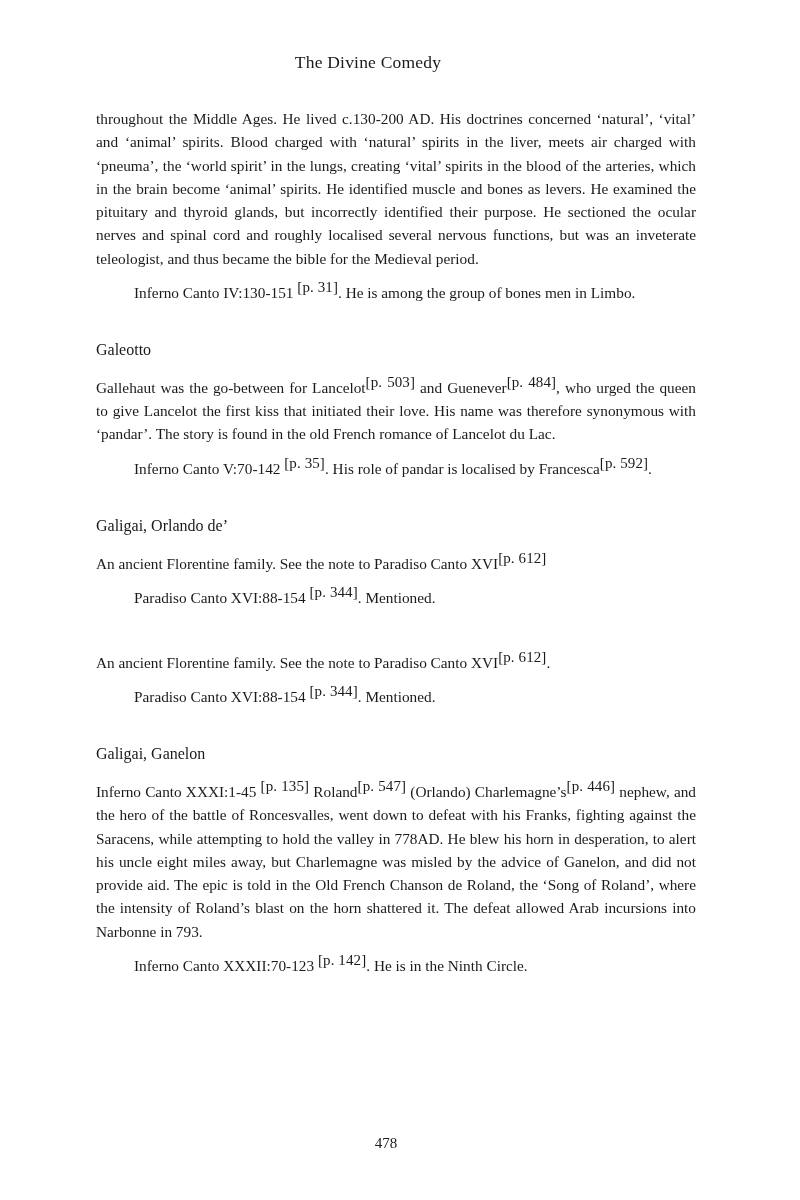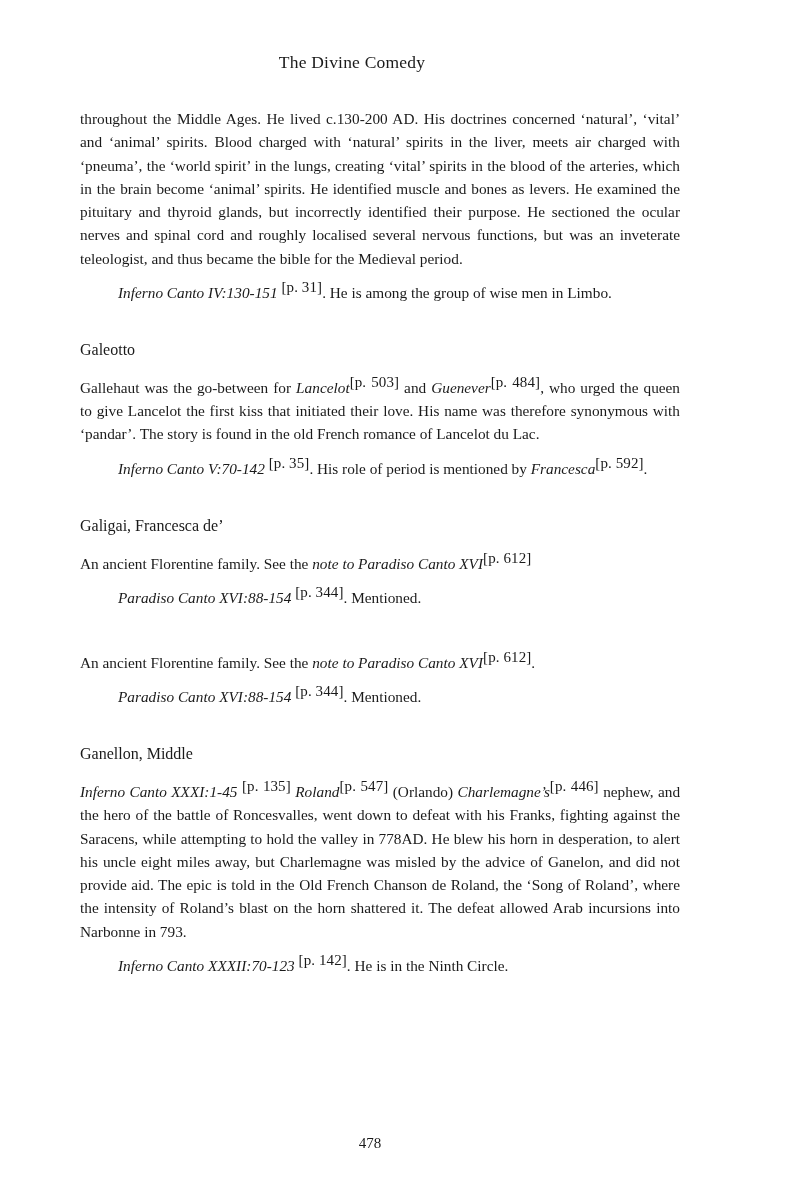--- a/index.html
+++ b/index.html
@@ -12,20 +12,21 @@
     background: #ffffff;
     font-family: "Liberation Serif", serif;
     color: #1a1a1a;
   }
   .page {
     position: relative;
     width: 704px;
     height: 1200px;
     box-sizing: border-box;
     padding: 52px 80px 0 80px;
+    margin-left: 16px;
   }
   .running-head {
     text-align: center;
     font-size: 17.5px;
     letter-spacing: 0.2px;
     margin-bottom: 34px;
   }
   .body-col {
     width: 600px;
   }
@@ -54,21 +55,20 @@
   .block {
     margin-top: 30px;
   }
   .block-first {
     margin-top: 0;
   }
   .block .entry {
     margin-bottom: 10px;
   }
   .ital {
-    font-style: italic;
   }
   .pg {
     font-size: 15px;
     vertical-align: super;
     font-style: normal;
     letter-spacing: 0.1px;
   }
   .folio {
     position: absolute;
     left: 0;
@@ -84,42 +84,42 @@
 <body>
 
 <div class="page">
 
   <div class="running-head">The Divine Comedy</div>
 
   <div class="body-col">
 
     <div class="block block-first">
       <p class="para">throughout the Middle Ages. He lived c.130-200 AD. His doctrines concerned ‘natural’, ‘vital’ and ‘animal’ spirits. Blood charged with ‘natural’ spirits in the liver, meets air charged with ‘pneuma’, the ‘world spirit’ in the lungs, creating ‘vital’ spirits in the blood of the arteries, which in the brain become ‘animal’ spirits. He identified muscle and bones as levers. He examined the pituitary and thyroid glands, but incorrectly identified their purpose. He sectioned the ocular nerves and spinal cord and roughly localised several nervous functions, but was an inveterate teleologist, and thus became the bible for the Medieval period.</p>
-      <p class="ref"><span class="ital">Inferno Canto IV:130-151</span> <span class="pg">[p. 31]</span><span>. He is among the group of wise men in Limbo.</span></p>
+      <p class="ref"><span class="ital">Inferno Canto IV:130-151</span> <span class="pg">[p. 31]</span><span>. He is among the group of bones men in Limbo.</span></p>
     </div>
 
     <div class="block gap-lg">
       <h2 class="entry">Galeotto</h2>
       <p class="para"><span>Gallehaut was the go-between for </span><span class="ital">Lancelot</span><span class="pg">[p. 503]</span><span> and </span><span class="ital">Guenever</span><span class="pg">[p. 484]</span><span>, who urged the queen to give Lancelot the first kiss that initiated their love. His name was therefore synonymous with ‘pandar’. The story is found in the old French romance of Lancelot du Lac.</span></p>
-      <p class="ref"><span class="ital">Inferno Canto V:70-142</span> <span class="pg">[p. 35]</span><span>. His role of period is mentioned by </span><span class="ital">Francesca</span><span class="pg">[p. 592]</span><span>.</span></p>
+      <p class="ref"><span class="ital">Inferno Canto V:70-142</span> <span class="pg">[p. 35]</span><span>. His role of pandar is localised by </span><span class="ital">Francesca</span><span class="pg">[p. 592]</span><span>.</span></p>
     </div>
 
     <div class="block gap-lg">
-      <h2 class="entry">Galigai, Francesca de’</h2>
+      <h2 class="entry">Galigai, Orlando de’</h2>
       <p class="para"><span>An ancient Florentine family. See the </span><span class="ital">note to Paradiso Canto XVI</span><span class="pg">[p. 612]</span><span></span></p>
       <p class="ref"><span class="ital">Paradiso Canto XVI:88-154</span> <span class="pg">[p. 344]</span><span>. Mentioned.</span></p>
     </div>
 
     <div class="block gap-lg">
       <p class="para"><span>An ancient Florentine family. See the </span><span class="ital">note to Paradiso Canto XVI</span><span class="pg">[p. 612]</span><span>.</span></p>
       <p class="ref"><span class="ital">Paradiso Canto XVI:88-154</span> <span class="pg">[p. 344]</span><span>. Mentioned.</span></p>
     </div>
 
     <div class="block gap-lg">
-      <h2 class="entry">Ganellon, Middle</h2>
+      <h2 class="entry">Galigai, Ganelon</h2>
       <p class="para"><span class="ital">Inferno Canto XXXI:1-45</span> <span class="pg">[p. 135]</span> <span class="ital">Roland</span><span class="pg">[p. 547]</span><span> (Orlando) </span><span class="ital">Charlemagne’s</span><span class="pg">[p. 446]</span><span> nephew, and the hero of the battle of Roncesvalles, went down to defeat with his Franks, fighting against the Saracens, while attempting to hold the valley in 778AD. He blew his horn in desperation, to alert his uncle eight miles away, but Charlemagne was misled by the advice of Ganelon, and did not provide aid. The epic is told in the Old French Chanson de Roland, the ‘Song of Roland’, where the intensity of Roland’s blast on the horn shattered it. The defeat allowed Arab incursions into Narbonne in 793.</span></p>
       <p class="ref"><span class="ital">Inferno Canto XXXII:70-123</span> <span class="pg">[p. 142]</span><span>. He is in the Ninth Circle.</span></p>
     </div>
 
   </div>
 
   <div class="folio">478</div>
 </div>
 
 </body></html>

